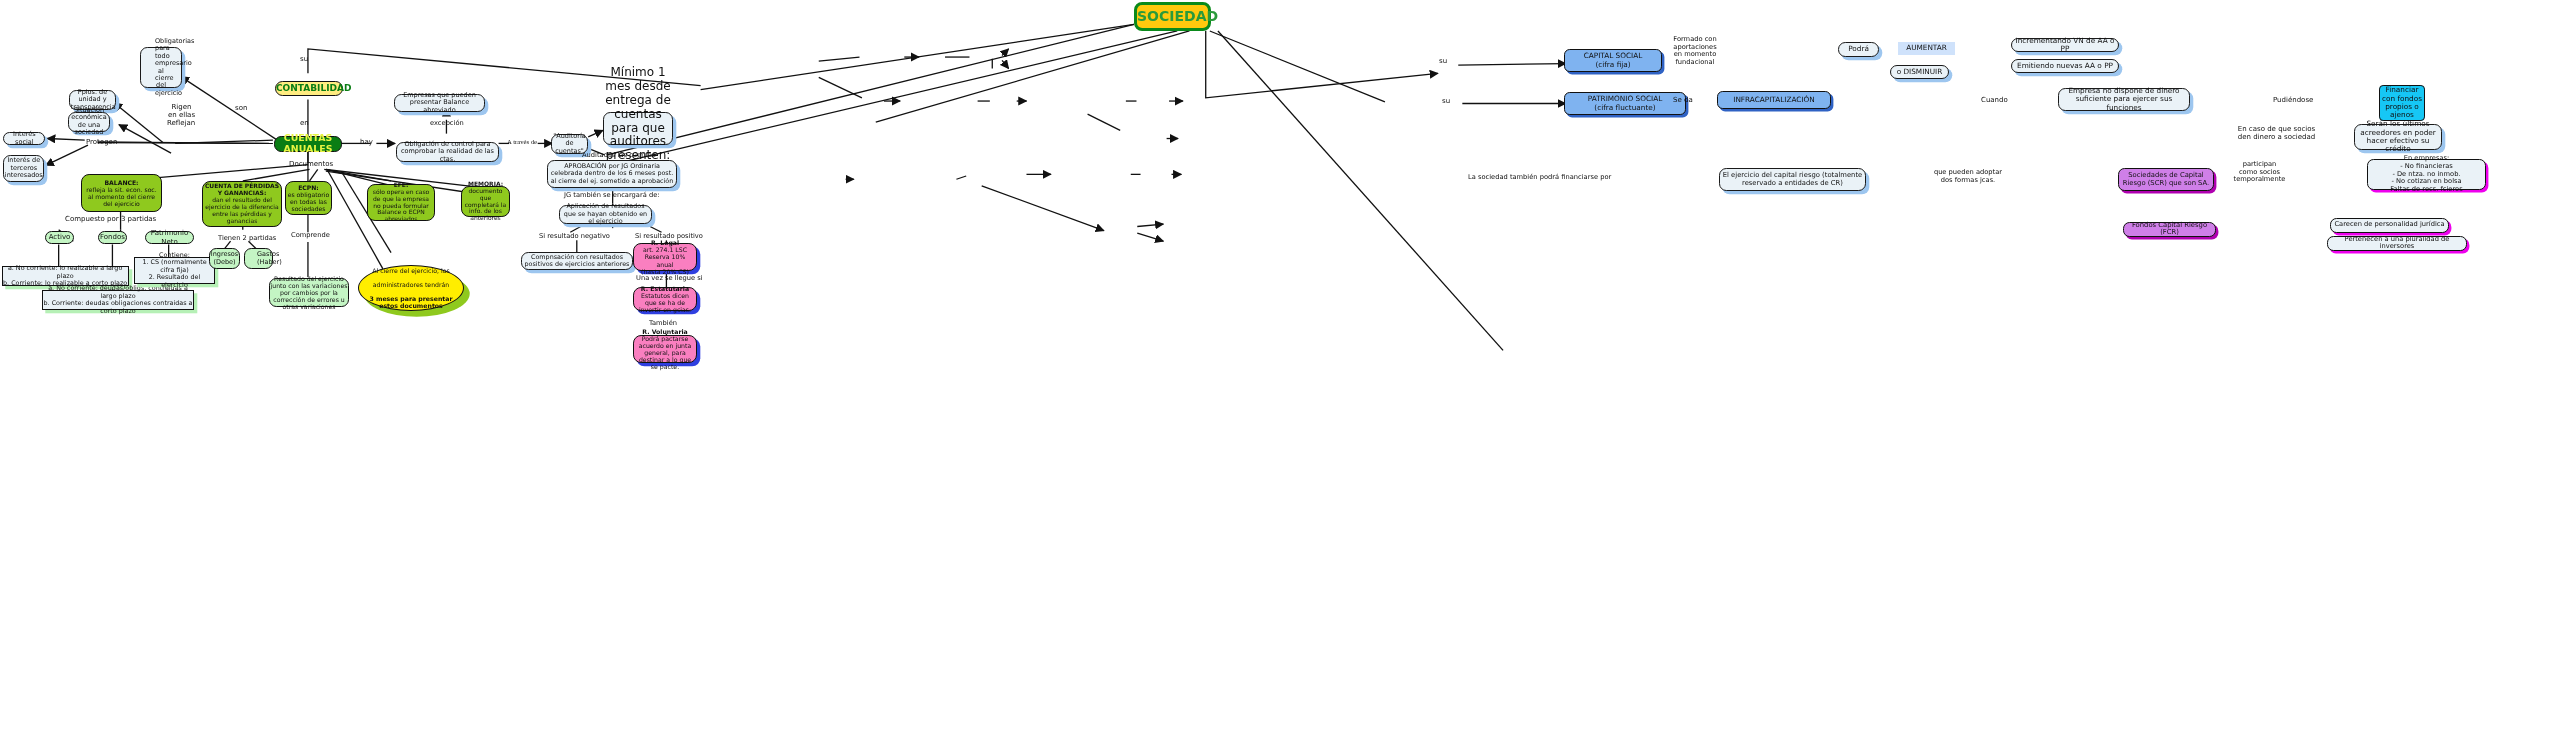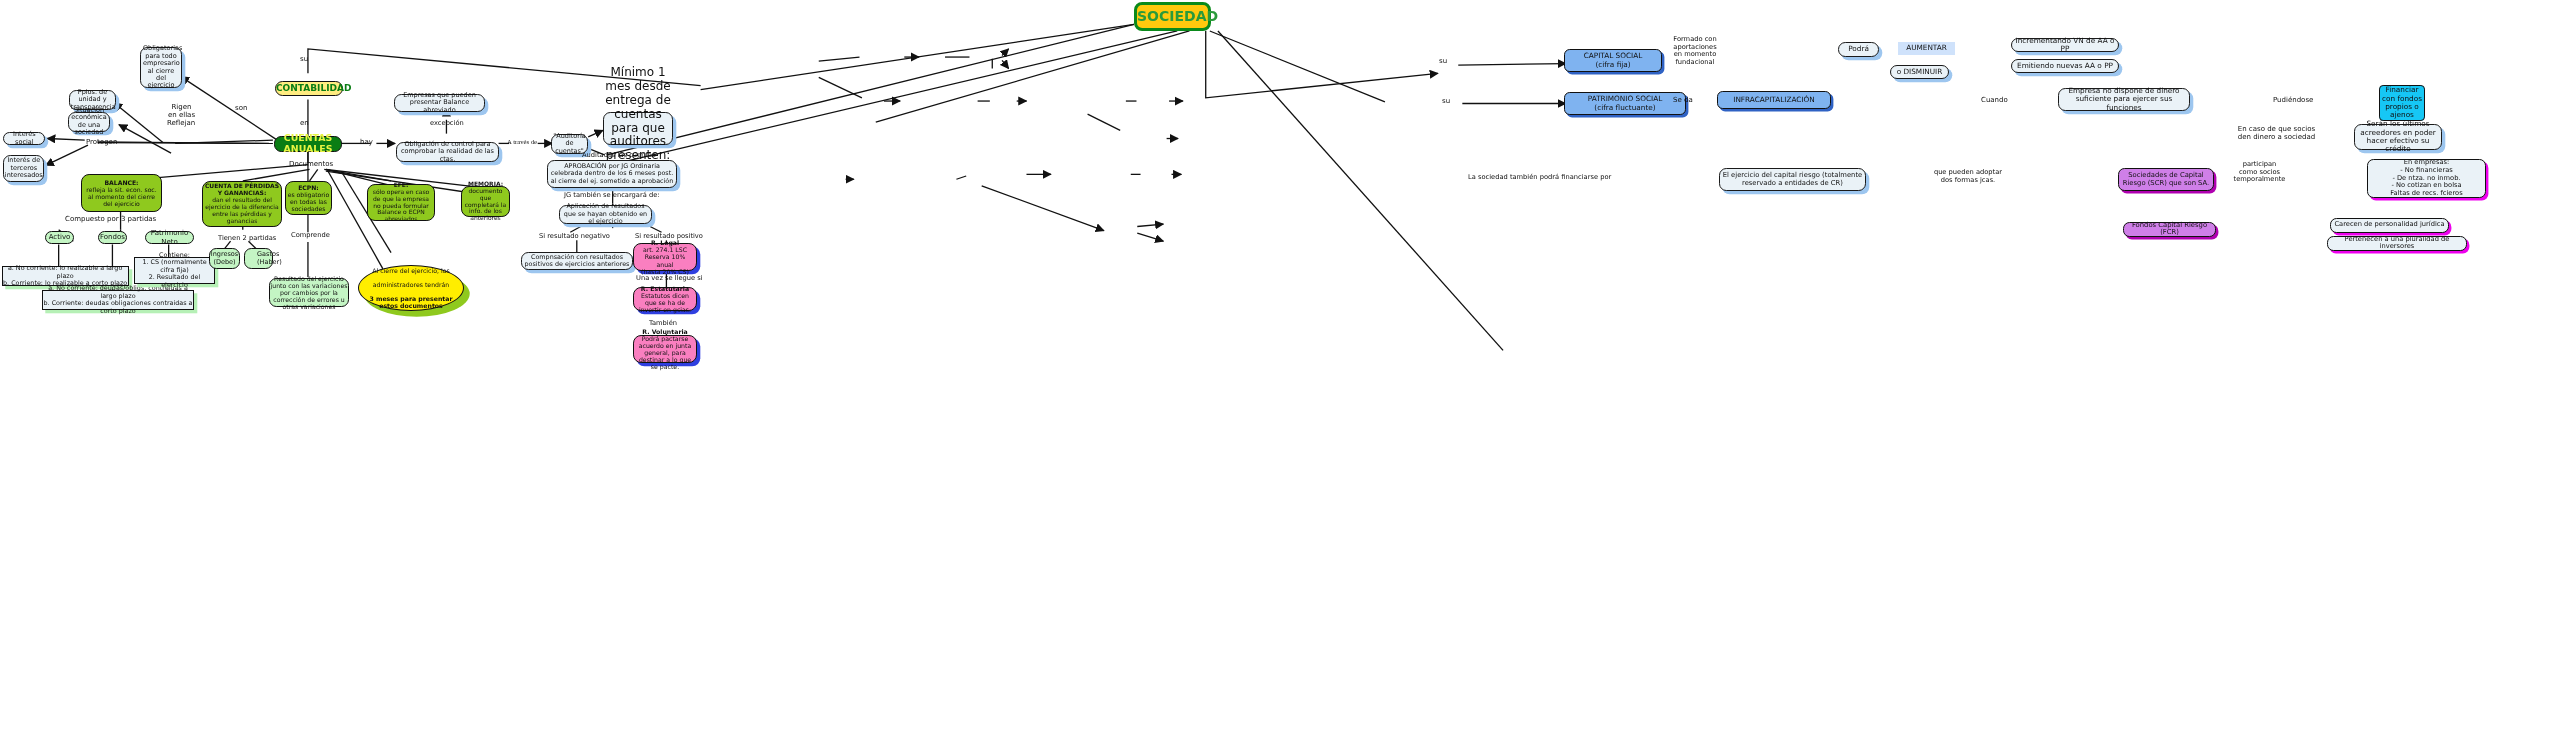--- a/index.html
+++ b/index.html
@@ -174,21 +174,21 @@
   </div>
 
   <div class="node n-yellow" style="left:275px;top:81px;width:68px;height:14.7px;font-size:9px;">
     <span>CONTABILIDAD</span>
   </div>
 
   <div class="node n-darkgreen" style="left:274px;top:136px;width:68px;height:15.5px;font-size:9.4px;">
     <span>CUENTAS ANUALES</span>
   </div>
 
-  <div class="node n-lightblue" style="left:140px;top:47px;width:42px;height:41px;font-size:6.5px;padding:2px;">
+  <div class="node n-lightblue" style="left:140px;top:47px;width:42px;height:41px;font-size:6.5px;padding:14px;">
     <span>Obligatorias para todo empresario al cierre del ejercicio</span>
   </div>
 
   <div class="node n-lightblue" style="left:69px;top:90px;width:47px;height:19.6px;font-size:6.5px;padding:0.8px;">
     <span>Ppios. de unidad y transparencia</span>
   </div>
 
   <div class="node n-lightblue" style="left:68px;top:112px;width:42px;height:19.6px;font-size:6.5px;padding:0.8px;">
     <span>Situación económica de una sociedad</span>
   </div>
@@ -337,21 +337,21 @@
 
   <div class="node n-lightblue" style="left:1719px;top:168px;width:147px;height:23px;font-size:6.8px;">
     <span>El ejercicio del capital riesgo (totalmente reservado a entidades de CR)</span>
   </div>
   <div class="node n-purple" style="left:2118px;top:168px;width:96px;height:23px;font-size:6.8px;">
     <span>Sociedades de Capital Riesgo (SCR) que son SA.</span>
   </div>
   <div class="node n-purple" style="left:2123px;top:222px;width:93px;height:14.7px;font-size:6.8px;">
     <span>Fondos Capital Riesgo (FCR)</span>
   </div>
-  <div class="node n-purple-sh" style="left:2367px;top:159px;width:119px;height:39px;font-size:6.7px;white-space:pre-line;">
+  <div class="node n-purple-sh" style="left:2367px;top:159px;width:119px;height:31px;font-size:6.7px;white-space:pre-line;">
     <span>En empresas:
 - No financieras
 - De ntza. no inmob.
 - No cotizan en bolsa
 Faltas de recs. fcieros</span>
   </div>
   <div class="node n-purple-sh" style="left:2330px;top:218px;width:119px;height:14.7px;font-size:6.7px;">
     <span>Carecen de personalidad jurídica</span>
   </div>
   <div class="node n-purple-sh" style="left:2327px;top:236px;width:140px;height:14.7px;font-size:6.7px;">

